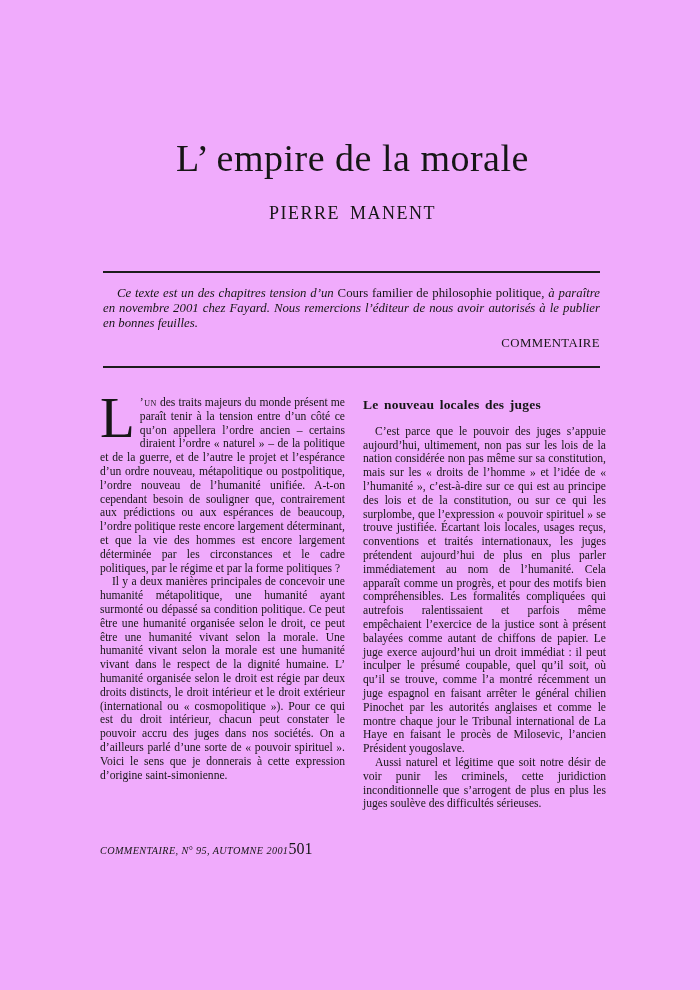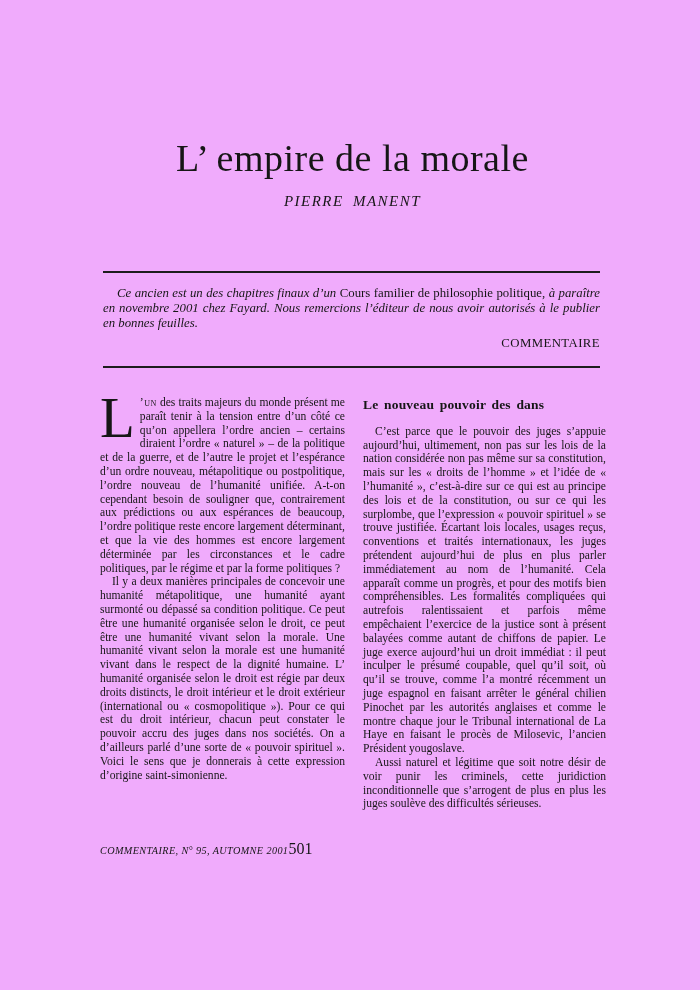--- a/index.html
+++ b/index.html
@@ -22,26 +22,25 @@
     left: 100px;
     width: 505px;
     text-align: center;
     font-size: 38px;
     font-weight: normal;
     letter-spacing: 0.5px;
     margin: 0;
   }
   .author-name {
     position: absolute;
-    top: 193px;
+    top: 203px;
     left: 100px;
     width: 505px;
     text-align: center;
-    font-style: italic;
-    font-size: 15px;
+    font-size: 18px;
     letter-spacing: 1.5px;
     word-spacing: 4px;
   }
   .rule {
     position: absolute;
     left: 103px;
     width: 497px;
     height: 0;
     border-top: 2px solid #1d1d1d;
   }
@@ -125,35 +124,35 @@
 
 <div class="page">
 
   <h1 class="article-title">L’ empire de la morale</h1>
 
   <div class="author-name">PIERRE MANENT</div>
 
   <div class="rule rule-top"></div>
 
   <div class="editorial-note">
-    <p><span>Ce ancien est un des chapitres finaux d’un </span><span class="roman">Cours familier de philosophie politique,</span><span> à paraître en novembre 2001 chez Fayard. Nous remercions l’éditeur de nous avoir autorisés à le publier en bonnes feuilles.</span></p>
+    <p><span>Ce texte est un des chapitres tension d’un </span><span class="roman">Cours familier de philosophie politique,</span><span> à paraître en novembre 2001 chez Fayard. Nous remercions l’éditeur de nous avoir autorisés à le publier en bonnes feuilles.</span></p>
     <div class="editorial-signature">COMMENTAIRE</div>
   </div>
 
   <div class="rule rule-bottom"></div>
 
   <div class="columns">
 
     <div class="col col-left">
       <p><span class="dropcap">L</span><span class="smallcaps">’un</span><span> des traits majeurs du monde présent me paraît tenir à la tension entre d’un côté ce qu’on appellera l’ordre ancien – certains diraient l’ordre « naturel » – de la politique et de la guerre, et de l’autre le projet et l’espérance d’un ordre nouveau, métapolitique ou postpolitique, l’ordre nouveau de l’humanité unifiée. A-t-on cependant besoin de souligner que, contrairement aux prédictions ou aux espérances de beaucoup, l’ordre politique reste encore largement déterminant, et que la vie des hommes est encore largement déterminée par les circonstances et le cadre politiques, par le régime et par la forme politiques ?</span></p>
       <p class="indent">Il y a deux manières principales de concevoir une humanité métapolitique, une humanité ayant surmonté ou dépassé sa condition politique. Ce peut être une humanité organisée selon le droit, ce peut être une humanité vivant selon la morale. Une humanité vivant selon la morale est une humanité vivant dans le respect de la dignité humaine. L’ humanité organisée selon le droit est régie par deux droits distincts, le droit intérieur et le droit extérieur (international ou « cosmopolitique »). Pour ce qui est du droit intérieur, chacun peut constater le pouvoir accru des juges dans nos sociétés. On a d’ailleurs parlé d’une sorte de « pouvoir spirituel ». Voici le sens que je donnerais à cette expression d’origine saint-simonienne.</p>
     </div>
 
     <div class="col col-right">
-      <h2 class="col-heading">Le nouveau pouvoir des dans</h2>
+      <h2 class="col-heading">Le nouveau locales des juges</h2>
       <p class="indent"><span>C’est parce que le pouvoir des juges s’appuie aujourd’hui, ultimement, non pas sur les lois de la nation considérée non pas même sur sa constitution, mais sur les « droits de l’homme » et l’idée de « l’humanité », c’est-à-dire sur ce qui est au principe des lois et de la constitution, ou sur ce qui les surplombe, que l’expression « pouvoir spirituel » se trouve justifiée. Écartant lois locales, usages reçus, conventions et traités internationaux, les juges prétendent aujourd’hui de plus en plus parler </span><span class="ital">immédiatement</span><span> au nom de l’humanité. Cela apparaît comme un progrès, et pour des motifs bien compréhensibles. Les formalités compliquées qui autrefois ralentissaient et parfois même empêchaient l’exercice de la justice sont à présent balayées comme autant de chiffons de papier. Le juge exerce aujourd’hui un droit immédiat : il peut inculper le présumé coupable, quel qu’il soit, où qu’il se trouve, comme l’a montré récemment un juge espagnol en faisant arrêter le général chilien Pinochet par les autorités anglaises et comme le montre chaque jour le Tribunal international de La Haye en faisant le procès de Milosevic, l’ancien Président yougoslave.</span></p>
       <p class="indent">Aussi naturel et légitime que soit notre désir de voir punir les criminels, cette juridiction inconditionnelle que s’arrogent de plus en plus les juges soulève des difficultés sérieuses.</p>
     </div>
 
   </div>
 
   <div class="footer">
     <div class="footer-journal">COMMENTAIRE, N° 95, AUTOMNE 2001</div>
     <div class="footer-page">501</div>
   </div>

